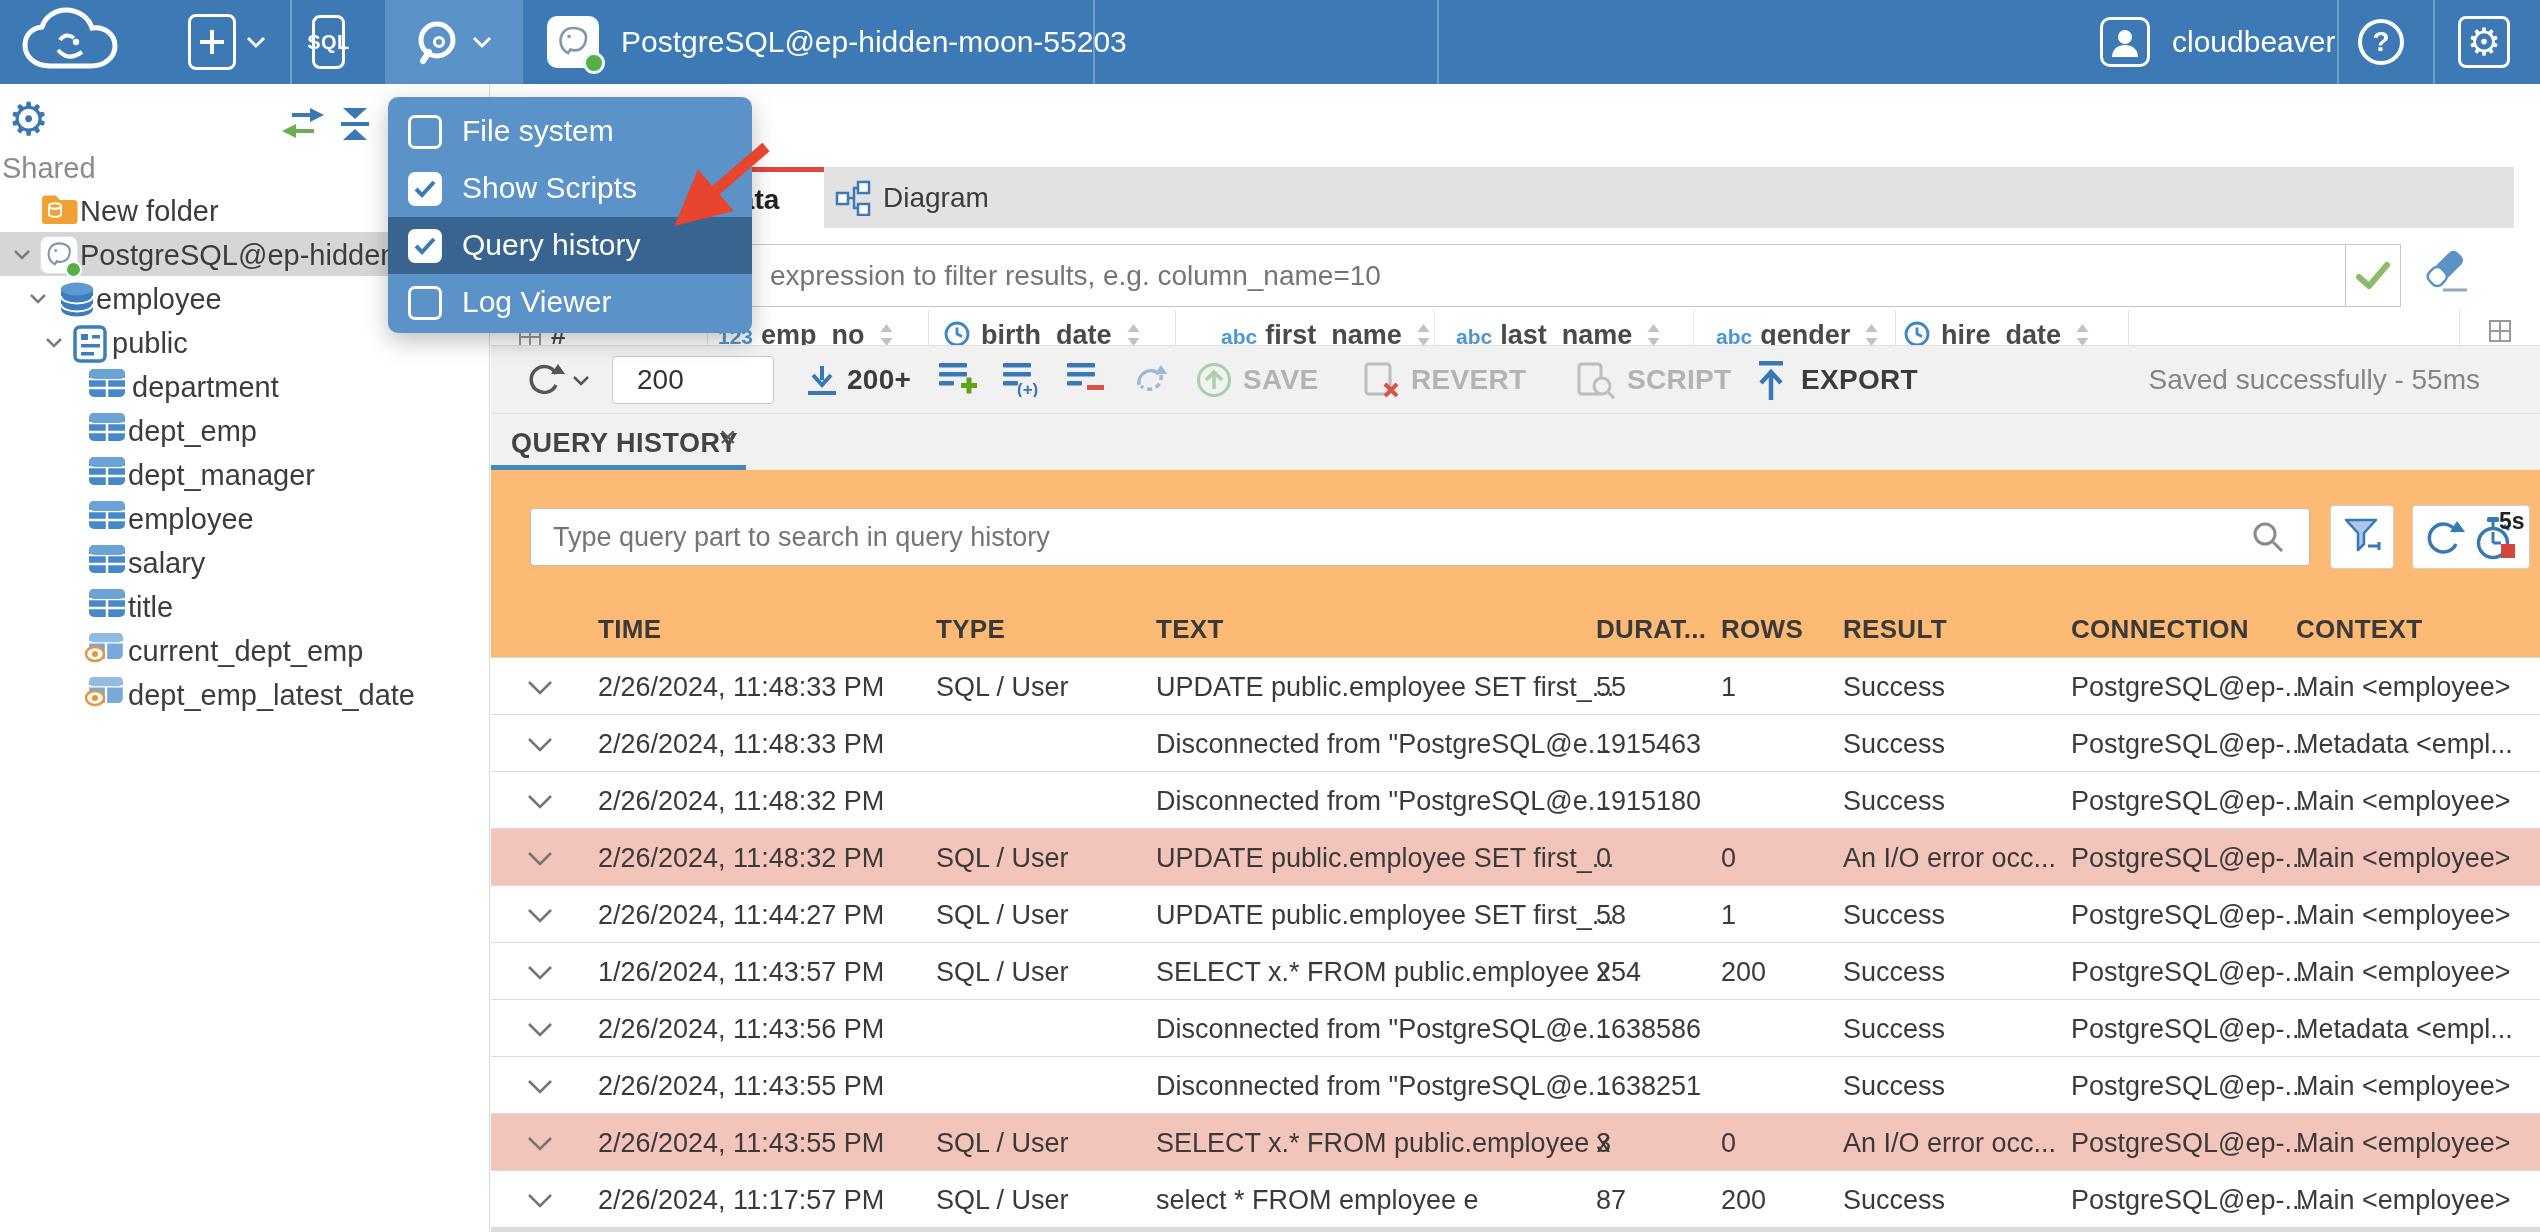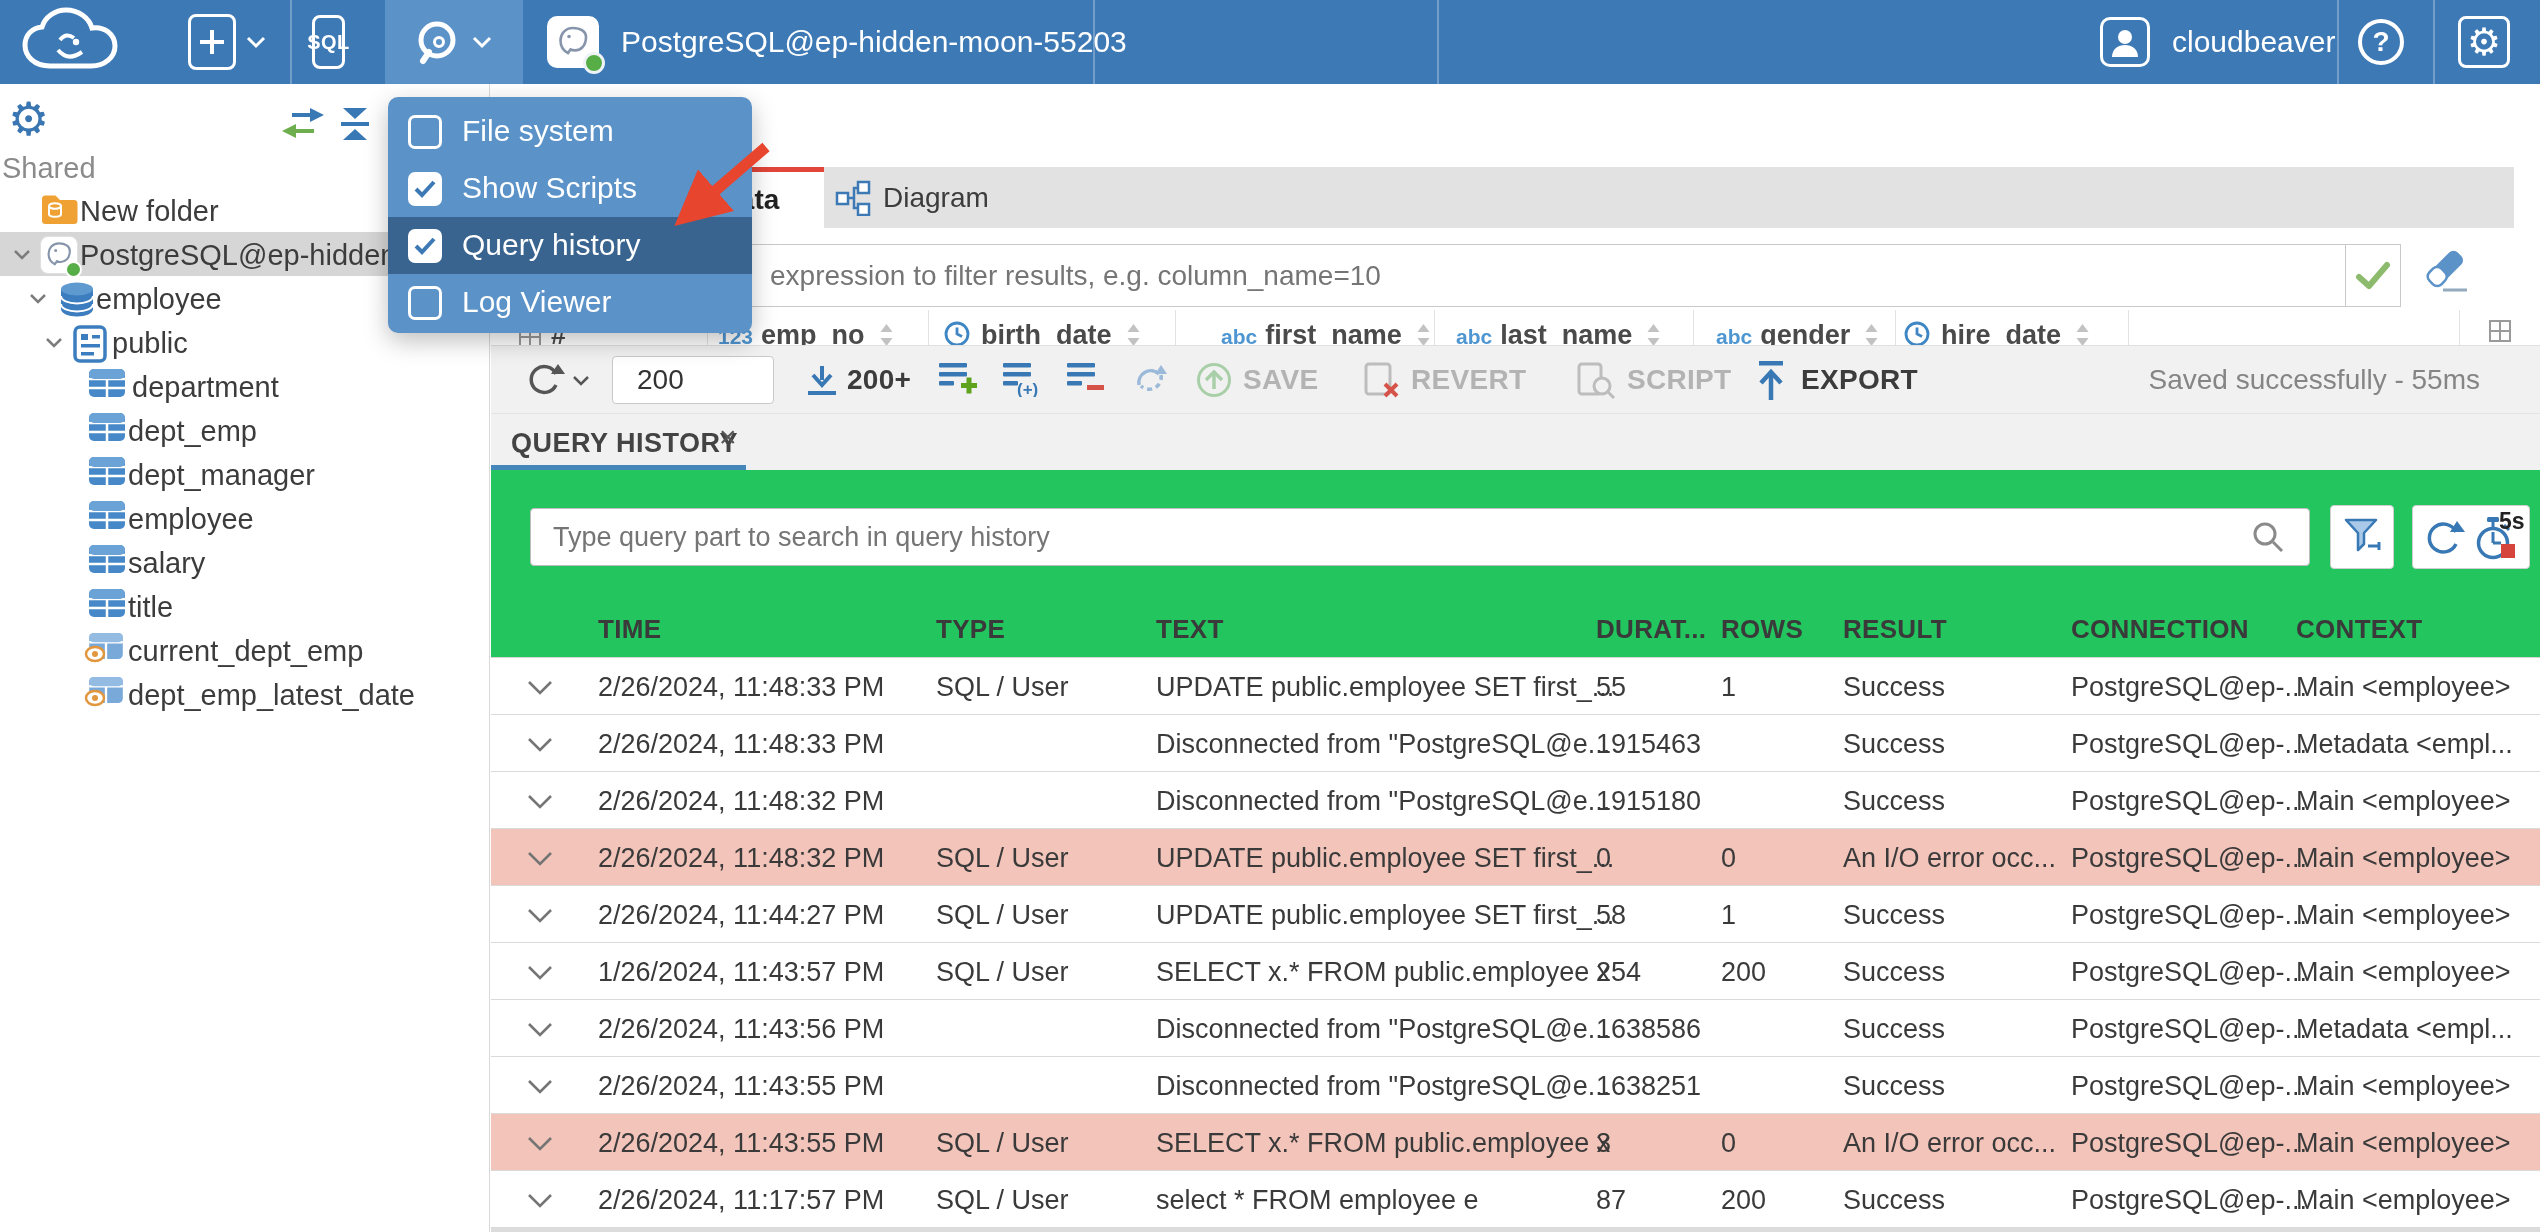--- a/index.html
+++ b/index.html
@@ -60,21 +60,21 @@
   .tbr-label.dark { color:#3c3c3c; }
   .rowlimit { position:absolute; left:121px; top:10px; width:162px; height:48px; border:1px solid #c9c9c9; border-radius:4px; background:#fff; font-size:28px; color:#333; padding-left:24px; font-family:"Liberation Sans",sans-serif; outline:none; }
   .tbr-status { position:absolute; right:60px; top:18px; font-size:28px; color:#858585; }
 
   .qh-strip { position:absolute; left:491px; top:413px; width:2049px; height:57px; background:#f1f1f1; border-top:1px solid #e4e4e4; }
   .qh-tab { position:absolute; left:0; top:0; width:255px; height:57px; }
   .qh-tab-label { position:absolute; left:20px; top:14px; font-size:27px; font-weight:bold; color:#434343; letter-spacing:.5px; }
   .qh-tab-close { position:absolute; left:228px; top:6px; font-size:30px; color:#555; }
   .qh-underline { position:absolute; left:0; bottom:0; width:255px; height:6px; background:#4687bb; }
 
-  .qh-panel { position:absolute; left:491px; top:470px; width:2049px; height:762px; background:#22c55e; }
+  .qh-panel { position:absolute; left:491px; top:470px; width:2049px; height:762px; background:#fdba74; }
   .qh-search { position:absolute; left:39px; top:38px; width:1780px; height:58px; border:1px solid #bdbdbd; border-radius:4px; background:#fff; font-size:27px; color:#9e9e9e; padding-left:22px; font-family:"Liberation Sans",sans-serif; outline:none; }
   .qh-search-mag { position:absolute; left:1760px; top:50px; }
   .qh-filterbtn { position:absolute; left:1839px; top:35px; width:64px; height:64px; border:1px solid #cfcfcf; border-radius:4px; background:#fff; display:flex; align-items:center; justify-content:center; }
   .qh-refreshbox { position:absolute; left:1921px; top:35px; width:118px; height:64px; border:1px solid #cfcfcf; border-radius:4px; background:#fff; }
   .qh-refresh-icon { position:absolute; left:10px; top:12px; }
   .qh-timer-icon { position:absolute; left:60px; top:10px; }
   .qh-timer-label { position:absolute; left:86px; top:2px; font-size:23px; font-weight:bold; color:#222; }
   .qh-timer-square { position:absolute; left:88px; top:38px; width:14px; height:14px; background:#d6453c; }
 
   .qh-thead { position:absolute; left:0px; top:128px; width:2049px; height:60px; border-bottom:1px solid #d5d5d5; }

